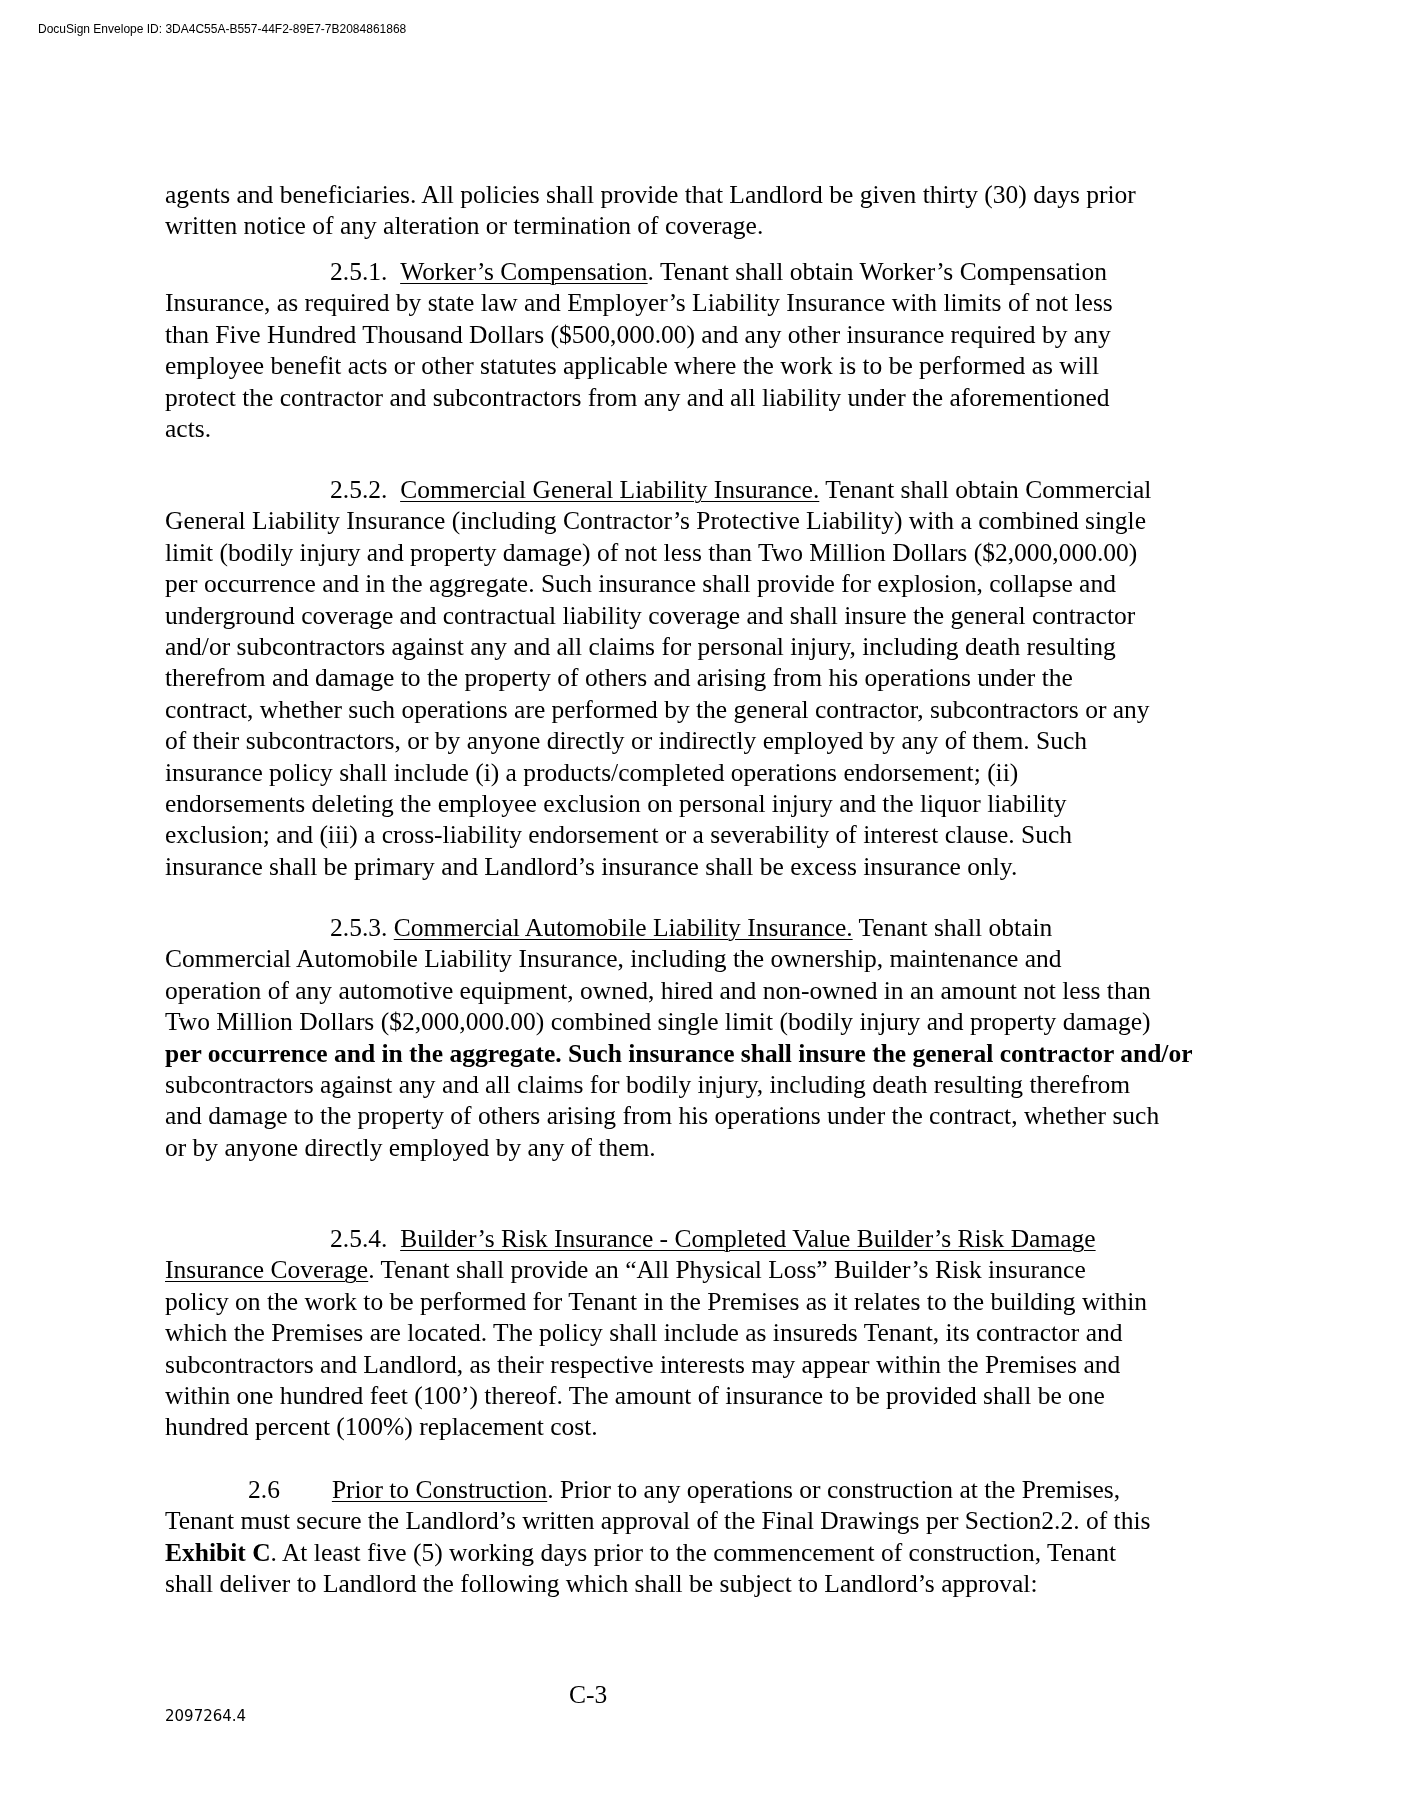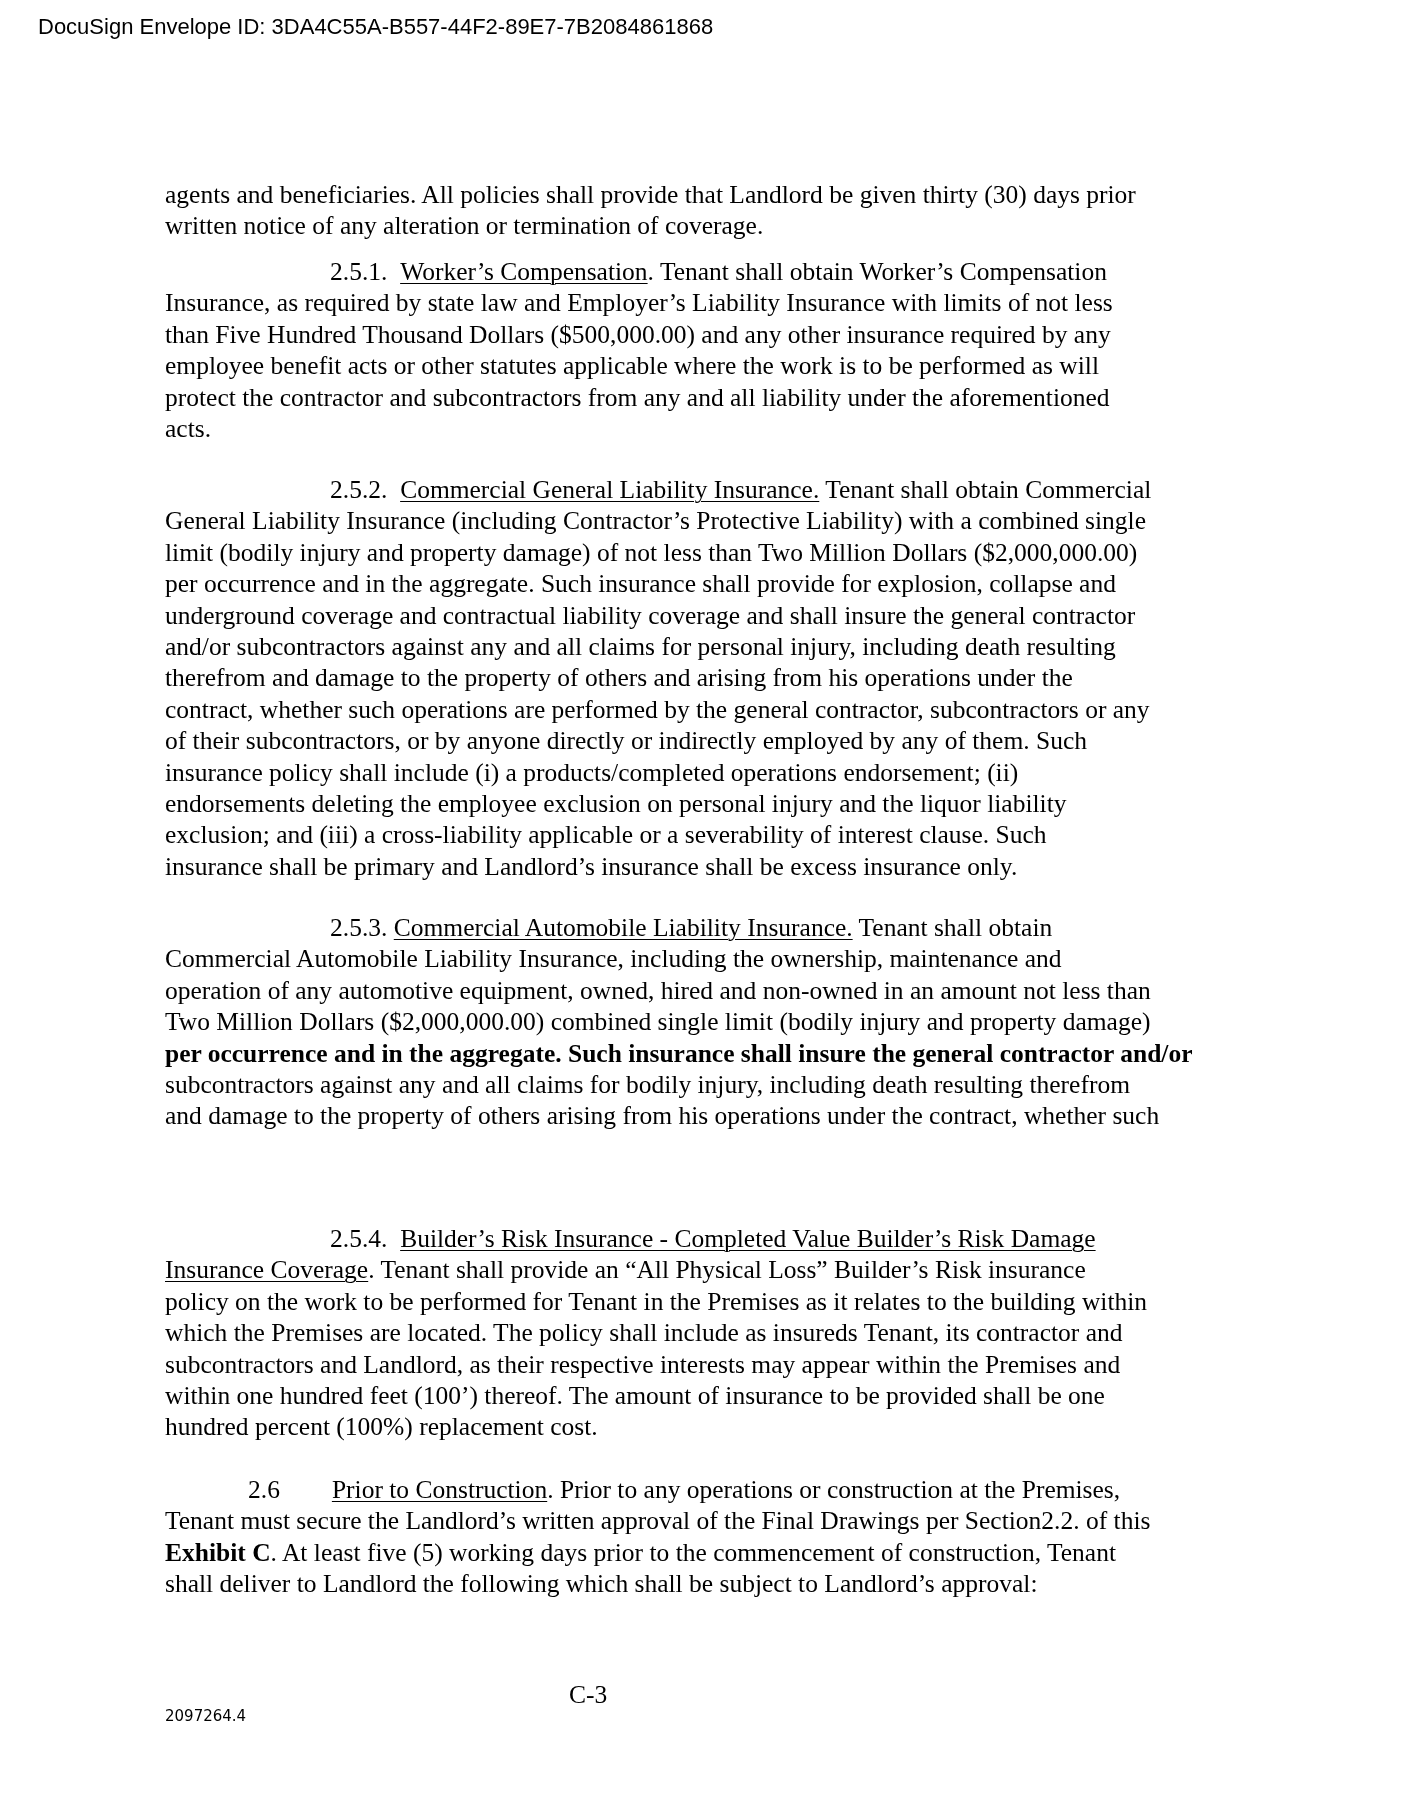--- a/index.html
+++ b/index.html
@@ -1,20 +1,20 @@
 <!DOCTYPE html>
 <html><head>
 <meta charset="utf-8">
 <style>
   html, body { margin: 0; padding: 0; background: #ffffff; }
   body { width: 1401px; height: 1812px; position: relative; overflow: hidden; }
   .page { position: absolute; left: 0; top: 0; width: 1401px; height: 1812px; background: #fff; }
   .envelope {
-    position: absolute; left: 38px; top: 14px;
-    font-family: "Liberation Sans", sans-serif; font-size: 22px; color: #000;
+    position: absolute; left: 38px; top: 22px;
+    font-family: "Liberation Sans", sans-serif; font-size: 12px; color: #000;
     white-space: nowrap;
   }
   .body-text {
     position: absolute; left: 165px; width: 1072px;
     font-family: "Liberation Serif", serif; font-size: 25.5px; color: #000;
   }
   .para { position: absolute; left: 0; width: 1072px; }
   .line {
     display: block; height: 31.4px; line-height: 31.4px;
     text-align: justify; text-align-last: justify; white-space: nowrap;
@@ -65,32 +65,33 @@
       <span class="line" style="white-space: nowrap; word-spacing: 0px; text-align: left; text-align-last: left;">General Liability Insurance (including Contractor’s Protective Liability) with a combined single</span>
       <span class="line" style="white-space: nowrap; word-spacing: 0px; text-align: left; text-align-last: left;">limit (bodily injury and property damage) of not less than Two Million Dollars ($2,000,000.00)</span>
       <span class="line" style="white-space: nowrap; word-spacing: 0px; text-align: left; text-align-last: left;">per occurrence and in the aggregate.  Such insurance shall provide for explosion, collapse and</span>
       <span class="line" style="white-space: nowrap; word-spacing: 0px; text-align: left; text-align-last: left;">underground coverage and contractual liability coverage and shall insure the general contractor</span>
       <span class="line" style="white-space: nowrap; word-spacing: 0px; text-align: left; text-align-last: left;">and/or subcontractors against any and all claims for personal injury, including death resulting</span>
       <span class="line" style="white-space: nowrap; word-spacing: 0px; text-align: left; text-align-last: left;">therefrom and damage to the property of others and arising from his operations under the</span>
       <span class="line" style="white-space: nowrap; word-spacing: 0px; text-align: left; text-align-last: left;">contract, whether such operations are performed by the general contractor, subcontractors or any</span>
       <span class="line" style="white-space: nowrap; word-spacing: 0px; text-align: left; text-align-last: left;">of their subcontractors, or by anyone directly or indirectly employed by any of them.  Such</span>
       <span class="line" style="white-space: nowrap; word-spacing: 0px; text-align: left; text-align-last: left;">insurance policy shall include (i) a products/completed operations endorsement; (ii)</span>
       <span class="line" style="white-space: nowrap; word-spacing: 0px; text-align: left; text-align-last: left;">endorsements deleting the employee exclusion on personal injury and the liquor liability</span>
-      <span class="line" style="white-space: nowrap; word-spacing: 0px; text-align: left; text-align-last: left;">exclusion; and (iii) a cross-liability applicable or a severability of interest clause.  Such</span>
+      <span class="line" style="white-space: nowrap; word-spacing: 0px; text-align: left; text-align-last: left;">exclusion; and (iii) a cross-liability endorsement or a severability of interest clause.  Such</span>
       <span class="line last">insurance shall be primary and Landlord’s insurance shall be excess insurance only.</span>
     </div>
 
     <div class="para" style="top:912px;">
       <span class="line indent" style="white-space: nowrap; word-spacing: 0px; text-align: left; text-align-last: left;"><span>2.5.3.</span>&nbsp;<span class="u">Commercial Automobile Liability Insurance.</span><span>  Tenant shall obtain</span></span>
       <span class="line" style="white-space: nowrap; word-spacing: 0px; text-align: left; text-align-last: left;">Commercial Automobile Liability Insurance, including the ownership, maintenance and</span>
       <span class="line" style="white-space: nowrap; word-spacing: 0px; text-align: left; text-align-last: left;">operation of any automotive equipment, owned, hired and non-owned in an amount not less than</span>
       <span class="line" style="white-space: nowrap; word-spacing: 0px; text-align: left; text-align-last: left;">Two Million Dollars ($2,000,000.00) combined single limit (bodily injury and property damage)</span>
       <span class="line" style="white-space: nowrap; word-spacing: 0px; text-align: left; text-align-last: left; font-weight: bold;">per occurrence and in the aggregate.  Such insurance shall insure the general contractor and/or</span>
       <span class="line" style="white-space: nowrap; word-spacing: 0px; text-align: left; text-align-last: left;">subcontractors against any and all claims for bodily injury, including death resulting therefrom</span>
       <span class="line" style="white-space: nowrap; word-spacing: 0px; text-align: left; text-align-last: left;">and damage to the property of others arising from his operations under the contract, whether such</span>
+      <span class="line last">or by anyone directly employed by any of them.</span>
     </div>
 
     <div class="para" style="top:1223px;">
       <span class="line indent" style="white-space: nowrap; word-spacing: 0px; text-align: left; text-align-last: left;"><span>2.5.4.</span>&nbsp;&nbsp;<span class="u">Builder’s Risk Insurance - Completed Value Builder’s Risk Damage</span></span>
       <span class="line" style="white-space: nowrap; word-spacing: 0px; text-align: left; text-align-last: left;"><span class="u">Insurance Coverage</span><span>.  Tenant shall provide an “All Physical Loss” Builder’s Risk insurance</span></span>
       <span class="line" style="white-space: nowrap; word-spacing: 0px; text-align: left; text-align-last: left;">policy on the work to be performed for Tenant in the Premises as it relates to the building within</span>
       <span class="line" style="white-space: nowrap; word-spacing: 0px; text-align: left; text-align-last: left;">which the Premises are located.  The policy shall include as insureds Tenant, its contractor and</span>
       <span class="line" style="white-space: nowrap; word-spacing: 0px; text-align: left; text-align-last: left;">subcontractors and Landlord, as their respective interests may appear within the Premises and</span>
       <span class="line" style="white-space: nowrap; word-spacing: 0px; text-align: left; text-align-last: left;">within one hundred feet (100’) thereof.  The amount of insurance to be provided shall be one</span>
       <span class="line last">hundred percent (100%) replacement cost.</span>

